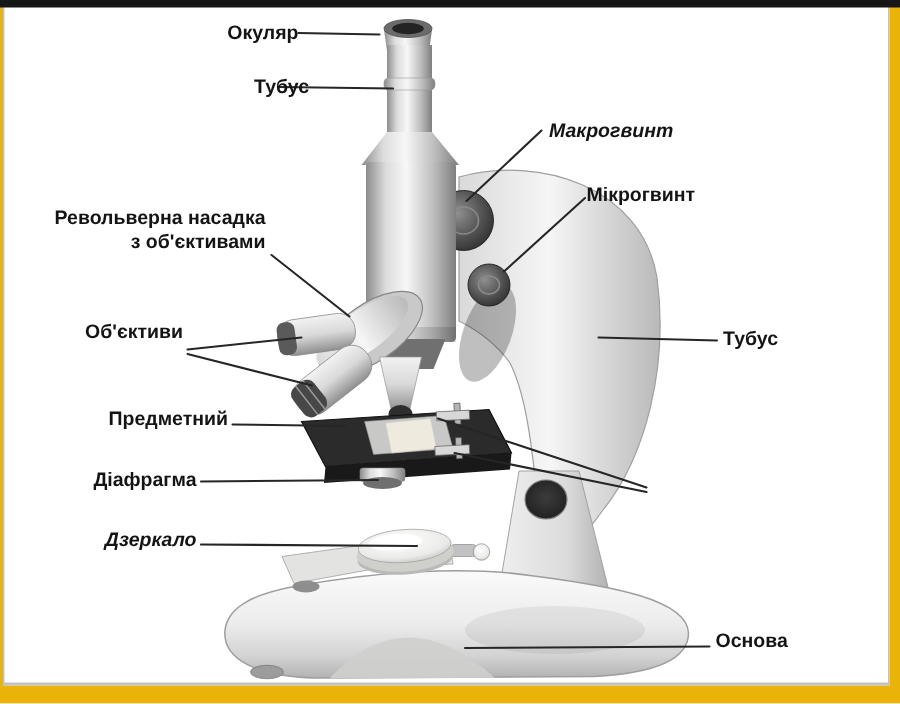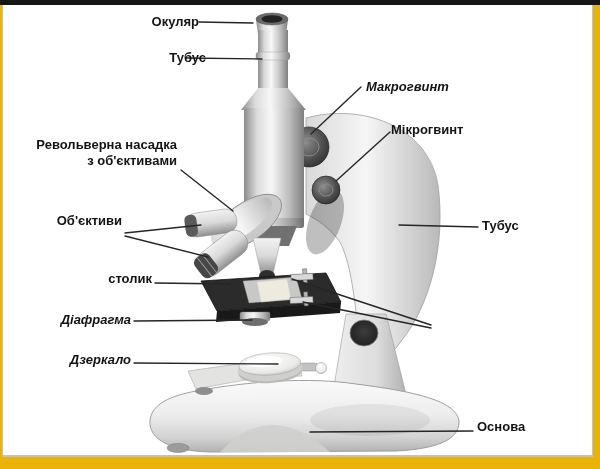--- a/index.html
+++ b/index.html
@@ -14,21 +14,21 @@
   .lbl.r { text-align:right; }
   .lbl span { display:block; }
   #lbl-okular    { top:14px;  right:401px; }
   #lbl-tubus     { top:50px;  right:394px; }
   #lbl-makro     { top:79px;  left:366px;font-style:italic; }
   #lbl-mikro     { top:122px; left:391px; }
   #lbl-revolverna{ top:137px; right:423px; }
   #lbl-obiektyvy { top:213px; right:478px; }
   #lbl-shtatyv   { top:218px; left:482px; }
   #lbl-stolyk    { top:271px; right:448px; }
-  #lbl-diafrahma { top:312px; right:469px;font-style:italic; }
+  #lbl-diafrahma { top:312px; right:469px; }
   #lbl-trymachi  { top:316px; left:434px; }
   #lbl-dzerkalo  { top:352px; right:469px;font-style:italic; }
   #lbl-osnova    { top:419px; left:477px; }
 </style>
 </head>
 <body>
 
 <div class="scene">
   <div class="panel"></div>
   <div class="topbar"></div>
@@ -190,21 +190,21 @@
     <span>Револьверна насадка</span>
     <span>з об'єктивами</span>
   </div>
   <div class="lbl r" id="lbl-obiektyvy">
     <span>Об'єктиви</span>
   </div>
   <div class="lbl" id="lbl-shtatyv">
     <span>Тубус</span>
   </div>
   <div class="lbl r" id="lbl-stolyk">
-    <span>столик</span>
+    <span>Предметний</span>
   </div>
   <div class="lbl r" id="lbl-diafrahma">
     <span>Діафрагма</span>
   </div>
   <div class="lbl r" id="lbl-dzerkalo">
     <span>Дзеркало</span>
   </div>
   <div class="lbl" id="lbl-osnova">
     <span>Основа</span>
   </div>

